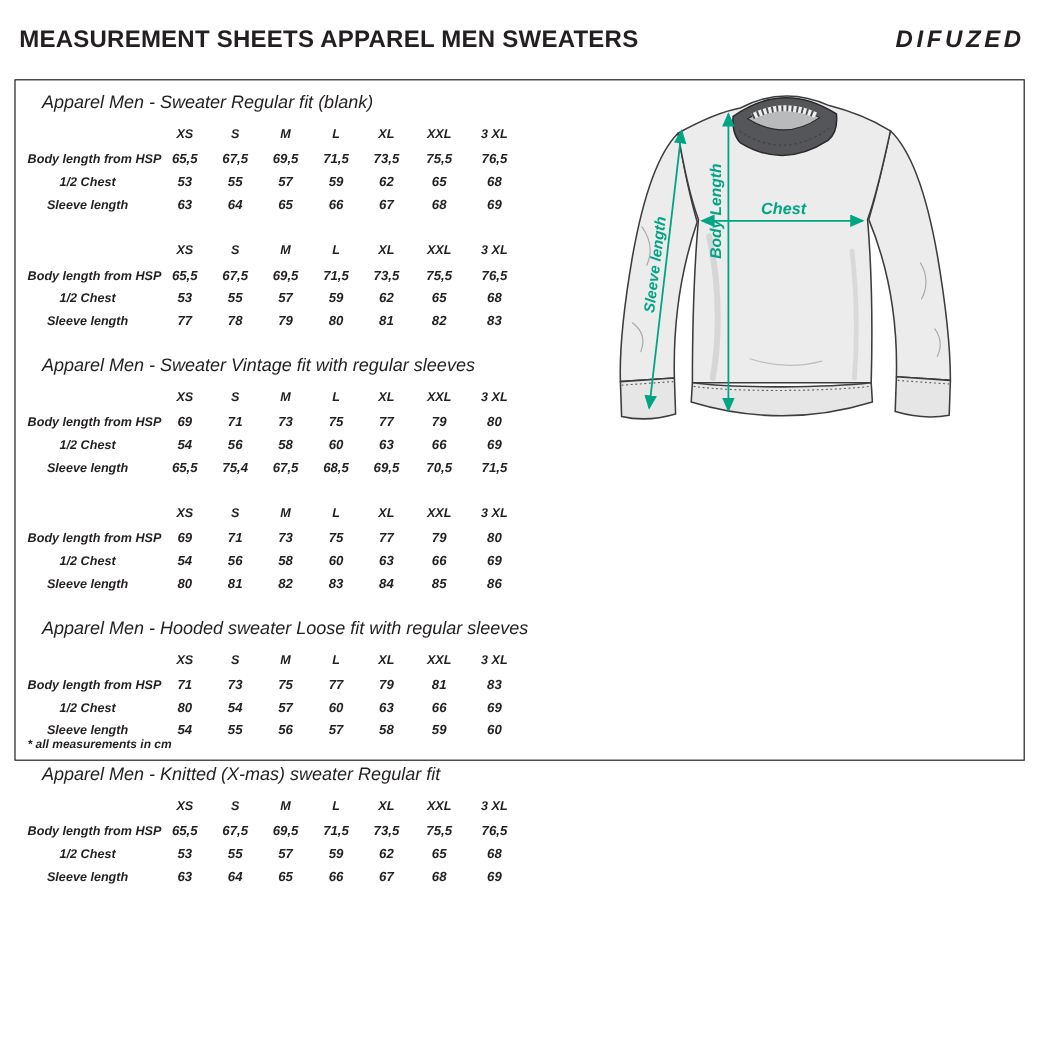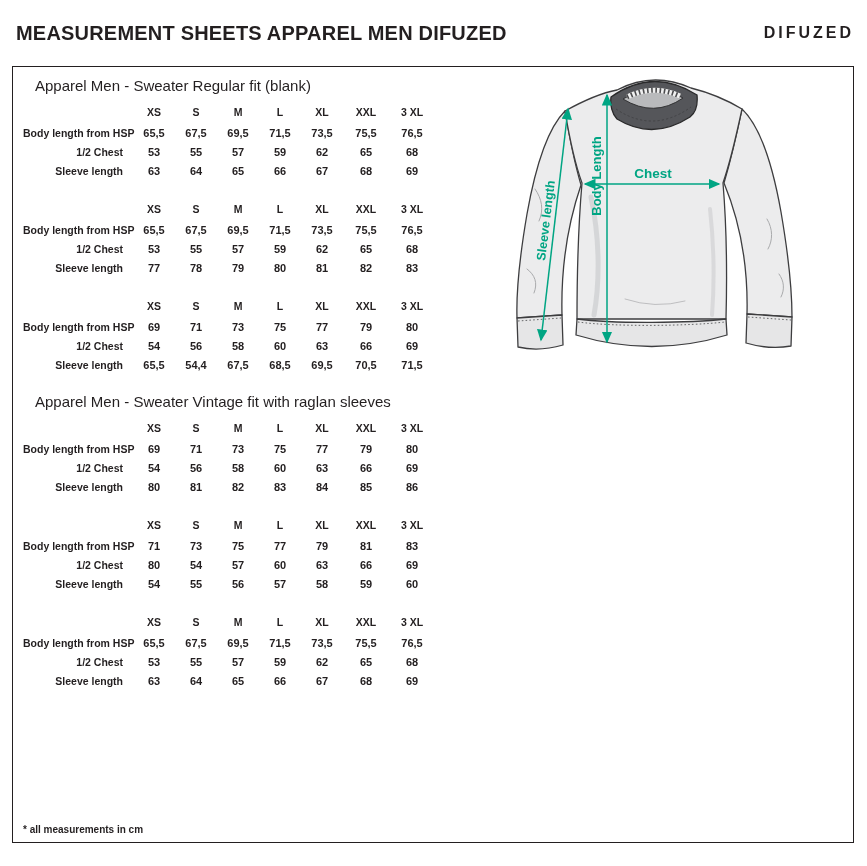--- a/index.html
+++ b/index.html
@@ -15,69 +15,70 @@
 
   
   .header {
     position: absolute; left: 16px; top: 16px; right: 13px; height: 34px;
     display: flex; justify-content: space-between; align-items: center;
   }
   .page-title {
     margin: 0; font-size: 20px; font-weight: 700; letter-spacing: 0.2px;
   }
   .brand-logo {
-    font-size: 16px; font-weight: 800; letter-spacing: 3px;
+    font-size: 20px; font-weight: 800; letter-spacing: 3px; font-style: italic;
   }
 
   
   .content-box {
     position: absolute; left: 12px; top: 66px;
-    width: 842px; height: 777px;
+    width: 842px; height: 568px;
     border: 1.3px solid #231f20;
     background: #ffffff;
+    font-style: italic;
   }
 
   
   #tables { position: absolute; left: 10px; top: 10px; width: 440px; }
   .table-block { margin-bottom: 18px; }
   .table-title {
     font-size: 15px; font-weight: 400; padding-left: 12px;
     line-height: 18px; margin-bottom: 7px; white-space: nowrap;
   }
   .table-grid {
     display: grid;
     grid-template-columns: 110px 42px 42px 42px 42px 42px 46px 46px;
   }
   .cell {
     height: 19px; line-height: 19px; font-size: 10.5px;
     text-align: center; white-space: nowrap;
   }
   .cell.head { font-weight: 700; height: 22px; line-height: 20px; }
-  .cell.label { text-align: right; padding-right: 10px; font-weight: 700; }
+  .cell.label { padding-right: 10px; font-weight: 700; }
   .cell.num { font-weight: 700; font-size: 11px; }
 
   
   .footnote {
     position: absolute; left: 10px; bottom: 7px;
     font-size: 10px; font-weight: 700;
   }
 
   
   .diagram { position: absolute; left: 492px; top: 2px; width: 352px; height: 294px; }
   .diagram svg { display: block; }
   .measure-label {
     font-family: "Liberation Sans", sans-serif;
     font-weight: 700;
   }
 </style>
 </head>
 <body>
 
 <div class="header">
-  <h1 class="page-title">MEASUREMENT SHEETS APPAREL MEN DIFUZED</h1>
+  <h1 class="page-title">MEASUREMENT SHEETS APPAREL MEN SWEATERS</h1>
   <div class="brand-logo">DIFUZED</div>
 </div>
 
 <div class="content-box">
 
   <div id="tables">
       <div class="table-block">
         <div class="table-title">Apparel Men - Sweater Regular fit (blank)</div>
         <div class="table-grid">
           <div class="cell head"></div>
@@ -144,20 +145,21 @@
           <div class="cell num">77</div>
           <div class="cell num">78</div>
           <div class="cell num">79</div>
           <div class="cell num">80</div>
           <div class="cell num">81</div>
           <div class="cell num">82</div>
           <div class="cell num">83</div>
         </div>
       </div>
       <div class="table-block">
+        <div class="table-title">Apparel Men - Sweater Vintage fit with regular sleeves</div>
         <div class="table-grid">
           <div class="cell head"></div>
           <div class="cell head">XS</div>
           <div class="cell head">S</div>
           <div class="cell head">M</div>
           <div class="cell head">L</div>
           <div class="cell head">XL</div>
           <div class="cell head">XXL</div>
           <div class="cell head">3 XL</div>
           <div class="cell label">Body length from HSP</div>
@@ -171,30 +173,29 @@
           <div class="cell label">1/2 Chest</div>
           <div class="cell num">54</div>
           <div class="cell num">56</div>
           <div class="cell num">58</div>
           <div class="cell num">60</div>
           <div class="cell num">63</div>
           <div class="cell num">66</div>
           <div class="cell num">69</div>
           <div class="cell label">Sleeve length</div>
           <div class="cell num">65,5</div>
-          <div class="cell num">54,4</div>
+          <div class="cell num">75,4</div>
           <div class="cell num">67,5</div>
           <div class="cell num">68,5</div>
           <div class="cell num">69,5</div>
           <div class="cell num">70,5</div>
           <div class="cell num">71,5</div>
         </div>
       </div>
       <div class="table-block">
-        <div class="table-title">Apparel Men - Sweater Vintage fit with raglan sleeves</div>
         <div class="table-grid">
           <div class="cell head"></div>
           <div class="cell head">XS</div>
           <div class="cell head">S</div>
           <div class="cell head">M</div>
           <div class="cell head">L</div>
           <div class="cell head">XL</div>
           <div class="cell head">XXL</div>
           <div class="cell head">3 XL</div>
           <div class="cell label">Body length from HSP</div>
@@ -217,20 +218,21 @@
           <div class="cell num">80</div>
           <div class="cell num">81</div>
           <div class="cell num">82</div>
           <div class="cell num">83</div>
           <div class="cell num">84</div>
           <div class="cell num">85</div>
           <div class="cell num">86</div>
         </div>
       </div>
       <div class="table-block">
+        <div class="table-title">Apparel Men - Hooded sweater Loose fit with regular sleeves</div>
         <div class="table-grid">
           <div class="cell head"></div>
           <div class="cell head">XS</div>
           <div class="cell head">S</div>
           <div class="cell head">M</div>
           <div class="cell head">L</div>
           <div class="cell head">XL</div>
           <div class="cell head">XXL</div>
           <div class="cell head">3 XL</div>
           <div class="cell label">Body length from HSP</div>
@@ -253,20 +255,21 @@
           <div class="cell num">54</div>
           <div class="cell num">55</div>
           <div class="cell num">56</div>
           <div class="cell num">57</div>
           <div class="cell num">58</div>
           <div class="cell num">59</div>
           <div class="cell num">60</div>
         </div>
       </div>
       <div class="table-block">
+        <div class="table-title">Apparel Men - Knitted (X-mas) sweater Regular fit</div>
         <div class="table-grid">
           <div class="cell head"></div>
           <div class="cell head">XS</div>
           <div class="cell head">S</div>
           <div class="cell head">M</div>
           <div class="cell head">L</div>
           <div class="cell head">XL</div>
           <div class="cell head">XXL</div>
           <div class="cell head">3 XL</div>
           <div class="cell label">Body length from HSP</div>

